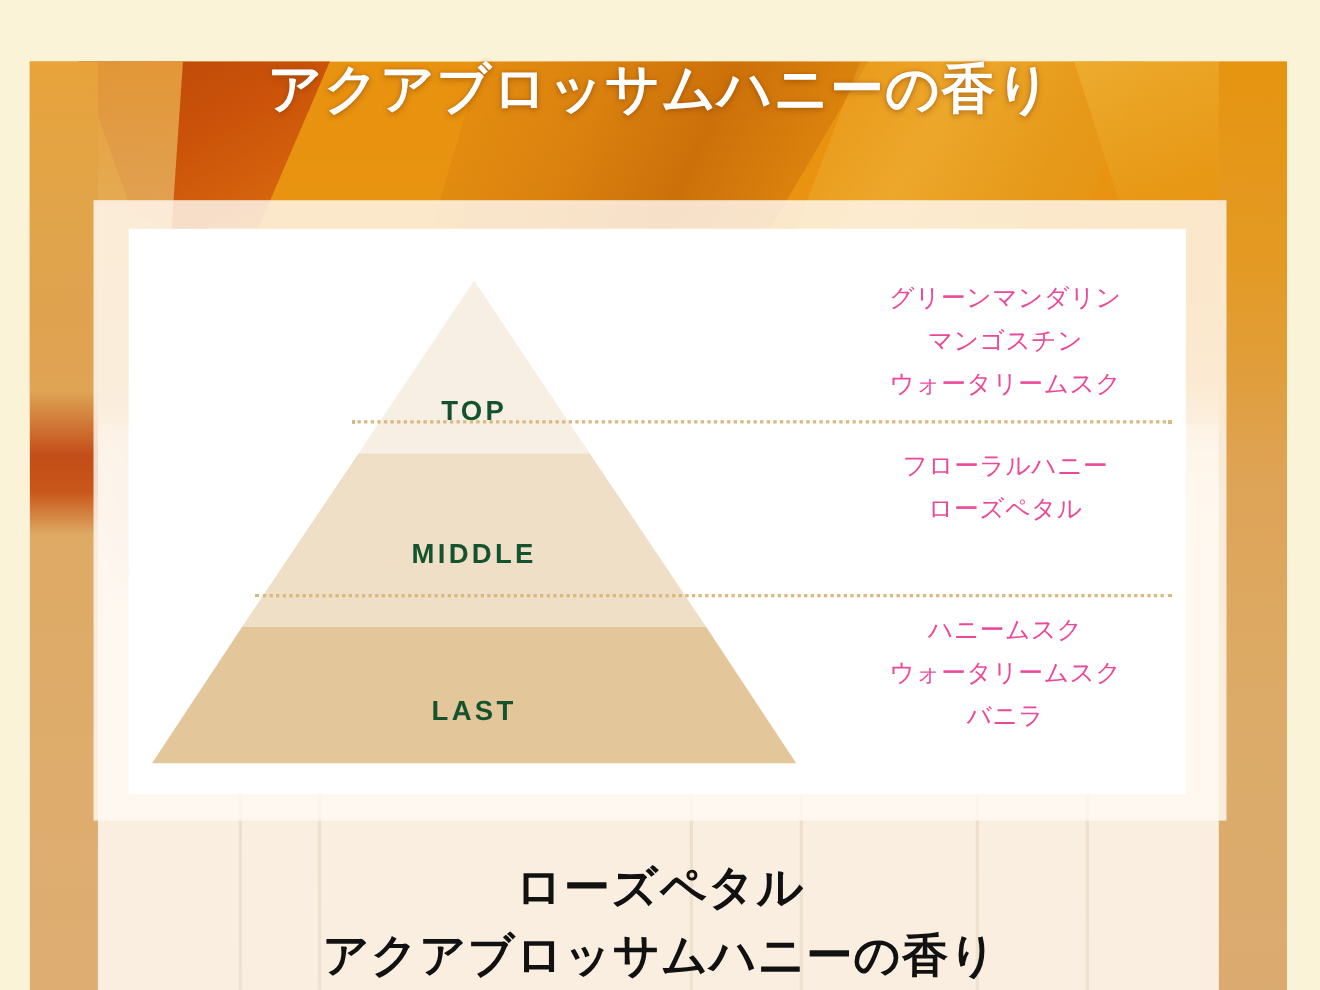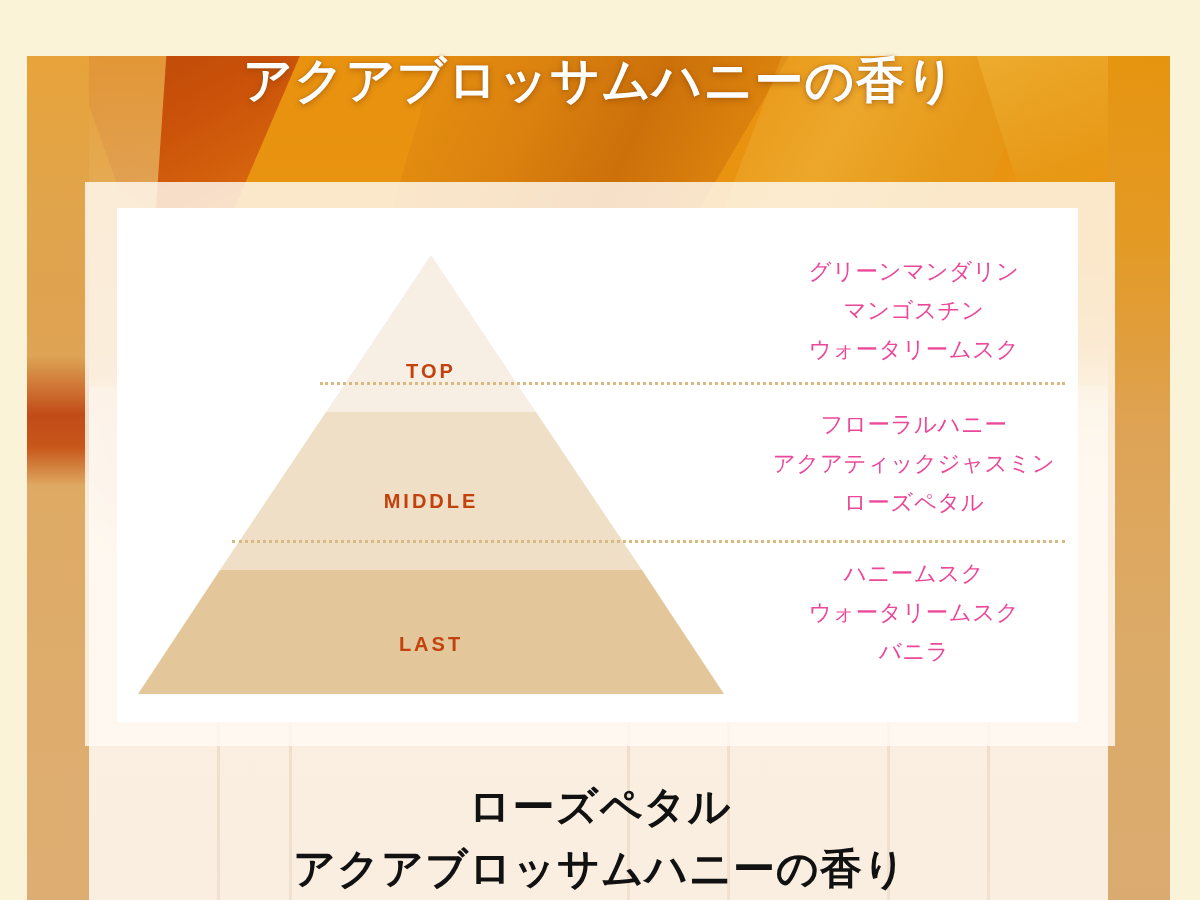--- a/index.html
+++ b/index.html
@@ -124,23 +124,23 @@
   }
 
   
   .pyramid{
     position:absolute;left:21px;top:30px;width:586px;height:456px;
   }
   .pyr-svg{display:block;width:586px;height:456px;}
 
   .pyr-label{
     position:absolute;
-    color:#c2410c;
+    color:#14532d;
     font-weight:700;
-    font-size:20px;
+    font-size:25px;
     letter-spacing:3px;
     font-family:"Liberation Sans","DejaVu Sans",sans-serif;
     text-align:center;
     white-space:nowrap;
     transform:translateX(-50%);
   }
   .lbl-top   {left:50%;top:122px;}
   .lbl-middle{left:50%;top:252px;}
   .lbl-last  {left:50%;top:395px;}
 
@@ -233,21 +233,20 @@
     <div class="divider div-2"></div>
 
     <div class="notes notes-top">
       <div>グリーンマンダリン</div>
       <div>マンゴスチン</div>
       <div>ウォータリームスク</div>
     </div>
 
     <div class="notes notes-middle">
       <div>フローラルハニー</div>
-      <div>アクアティックジャスミン</div>
       <div>ローズペタル</div>
     </div>
 
     <div class="notes notes-last">
       <div>ハニームスク</div>
       <div>ウォータリームスク</div>
       <div>バニラ</div>
     </div>
 
   </div>

